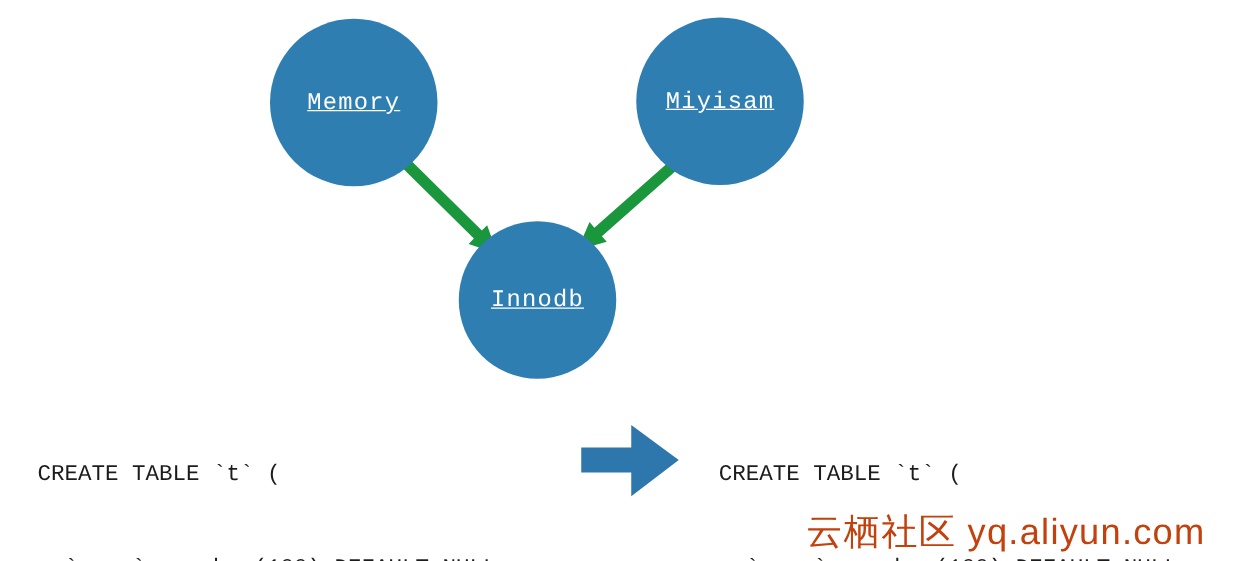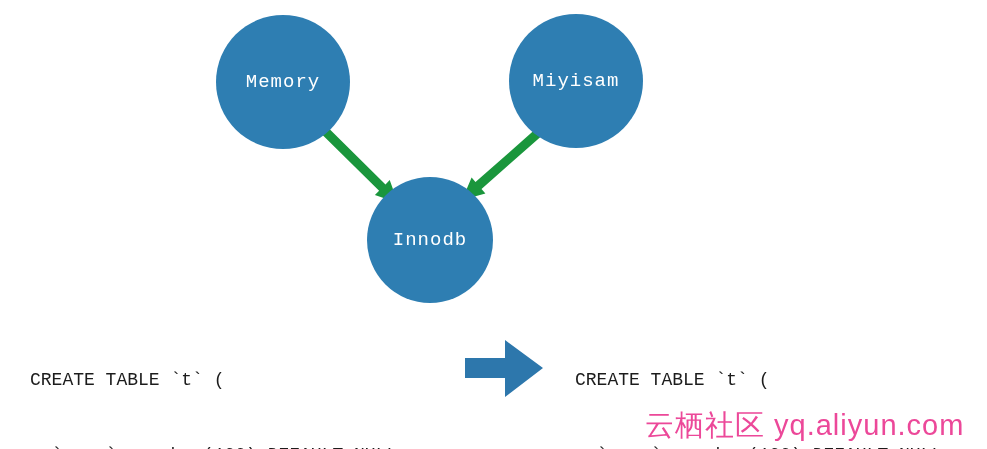--- a/index.html
+++ b/index.html
@@ -19,20 +19,21 @@
     display: flex;
     align-items: center;
     justify-content: center;
   }
   .node-label {
     color: #ffffff;
     font-size: 19px;
     letter-spacing: 1px;
     text-align: center;
     user-select: none;
+    text-decoration: underline;
   }
   .node-memory  { left: 216px; top: 15px;  width: 134px; height: 134px; }
   .node-miyisam { left: 509px; top: 14px;  width: 134px; height: 134px; justify-content: center; }
   .node-innodb  { left: 367px; top: 177px; width: 126px; height: 126px; }
   .edges-overlay {
     position: absolute;
     left: 0; top: 0;
     width: 987px; height: 449px;
     pointer-events: none;
   }
@@ -46,21 +47,21 @@
     z-index: 2;
   }
   .code-before { left: 30px; }
   .code-after  { left: 575px; }
   .watermark {
     position: absolute;
     left: 645px;
     top: 406px;
     font-size: 29px;
     letter-spacing: 1px;
-    color: #ec4899;
+    color: #c2410c;
     white-space: nowrap;
     z-index: 1;
     font-family: "Liberation Sans", "DejaVu Sans", sans-serif;
   }
 </style>
 </head>
 <body>
 
 <div class="canvas">
 

